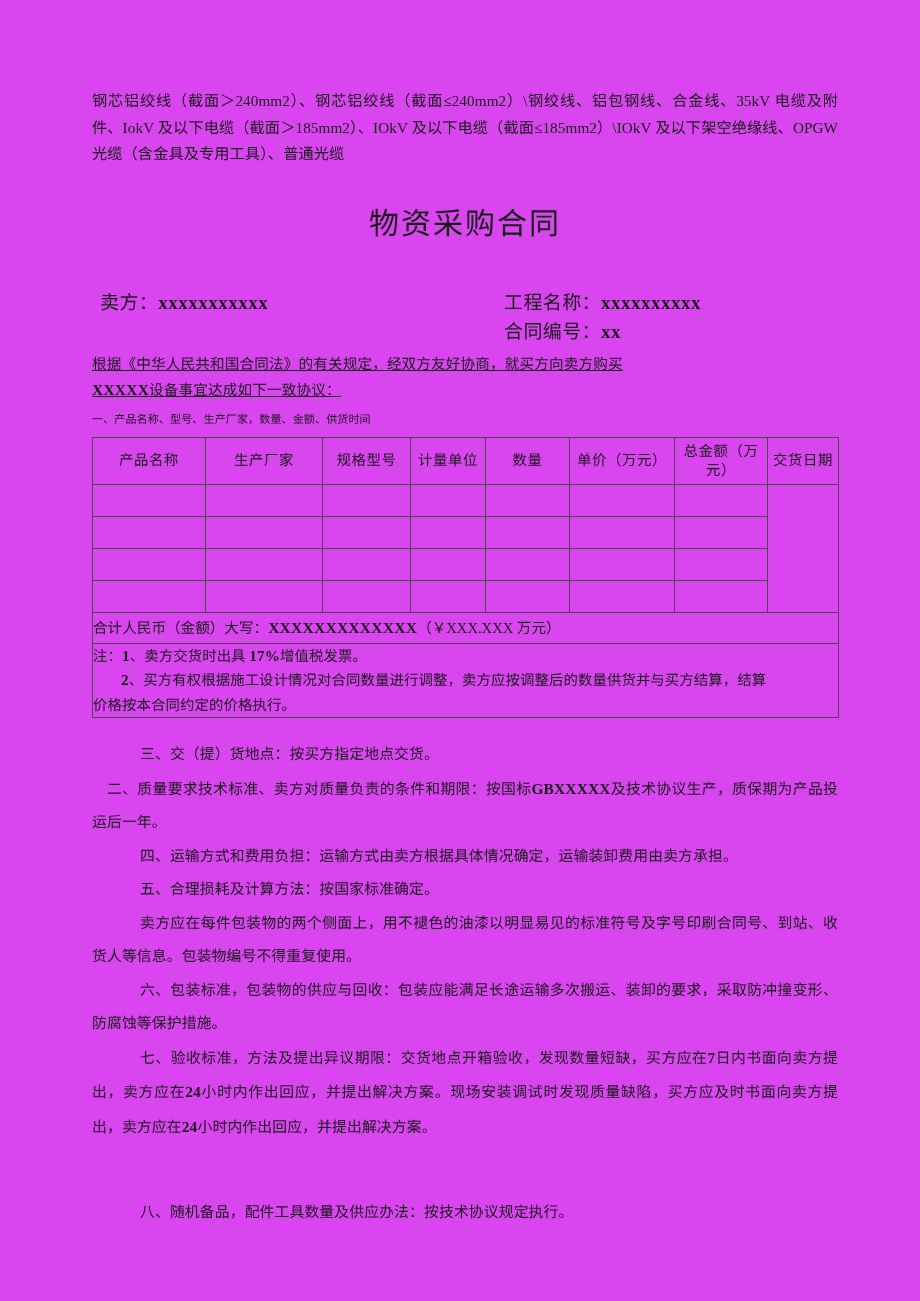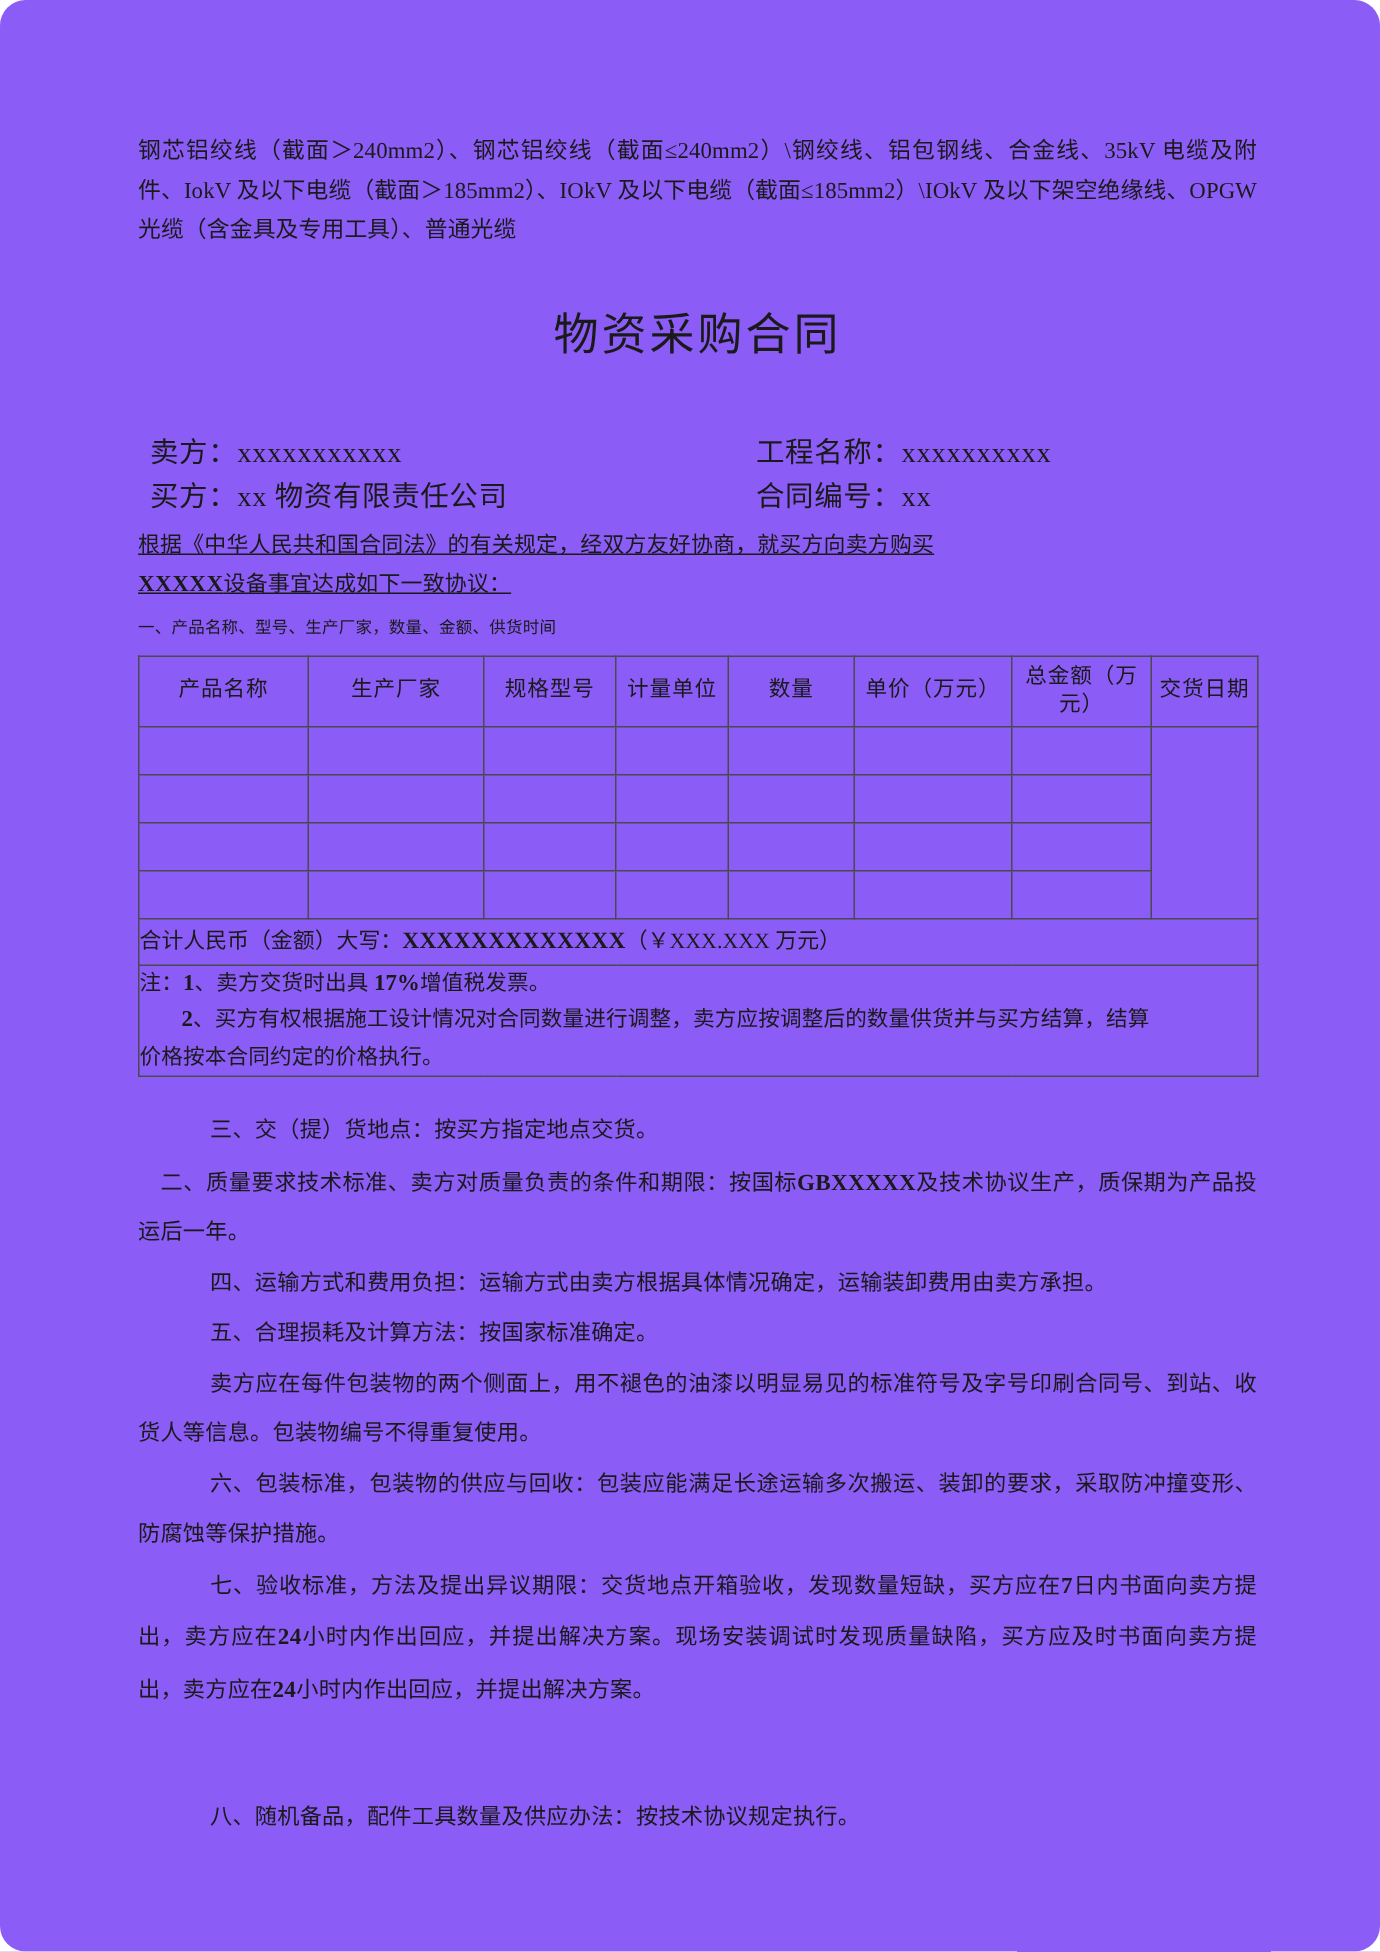--- a/index.html
+++ b/index.html
@@ -10,24 +10,23 @@
   }
   body {
     font-family: "Liberation Serif", "DejaVu Serif", serif;
     color: #1a1a1a;
   }
   .page {
     position: relative;
     width: 920px;
     height: 1301px;
     margin: 0 auto;
-    background: #8b5cf6;
+    background: #d946ef;
     overflow: hidden;
     box-sizing: border-box;
-    border-radius: 17px;
   }
   .content {
     position: absolute;
     left: 92px;
     top: 0;
     width: 746px;
   }
 
   
   .doc-header {
@@ -71,20 +70,21 @@
   }
   .party-right {
     position: absolute;
     left: 412px;
     top: 0;
     white-space: nowrap;
   }
   .xcode {
     font-family: "Liberation Serif", "DejaVu Serif", serif;
     letter-spacing: 0.5px;
+    font-weight: bold;
   }
 
   
   .intro {
     margin-top: 6px;
     font-size: 14.6px;
     line-height: 25px;
     letter-spacing: 0.15px;
     text-decoration: underline;
   }
@@ -176,21 +176,20 @@
     <div class="doc-header">钢芯铝绞线（截面＞240mm2）、钢芯铝绞线（截面≤240mm2）\钢绞线、铝包钢线、合金线、35kV 电缆及附件、IokV 及以下电缆（截面＞185mm2）、IOkV 及以下电缆（截面≤185mm2）\IOkV 及以下架空绝缘线、OPGW 光缆（含金具及专用工具）、普通光缆</div>
 
     <div class="doc-title">物资采购合同</div>
 
     <div class="parties">
       <div class="party-row">
         <span class="party-left"><span>卖方：</span><span class="xcode">xxxxxxxxxxx</span></span>
         <span class="party-right"><span>工程名称：</span><span class="xcode">xxxxxxxxxx</span></span>
       </div>
       <div class="party-row">
-        <span class="party-left"><span>买方：</span><span>xx 物资有限责任公司</span></span>
         <span class="party-right"><span>合同编号：</span><span class="xcode">xx</span></span>
       </div>
     </div>
 
     <div class="intro">
       <span class="ln">根据《中华人民共和国合同法》的有关规定，经双方友好协商，就买方向卖方购买</span>
       <span class="ln"><span class="bold-x">XXXXX</span><span>设备事宜达成如下一致协议：</span></span>
     </div>
 
     <div class="clause-head">一、产品名称、型号、生产厂家，数量、金额、供货时间</div>

